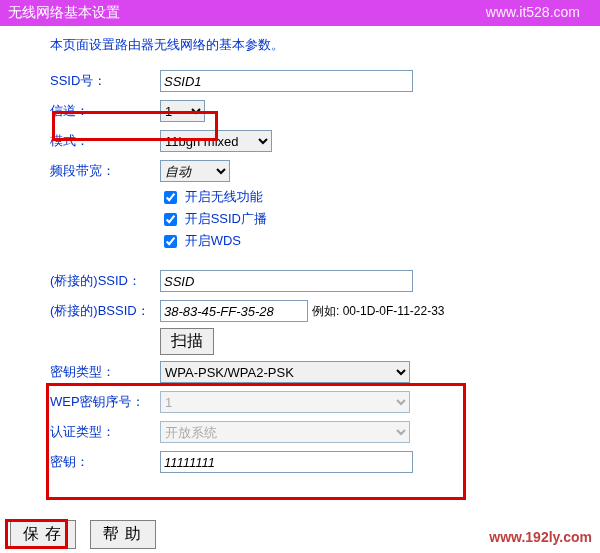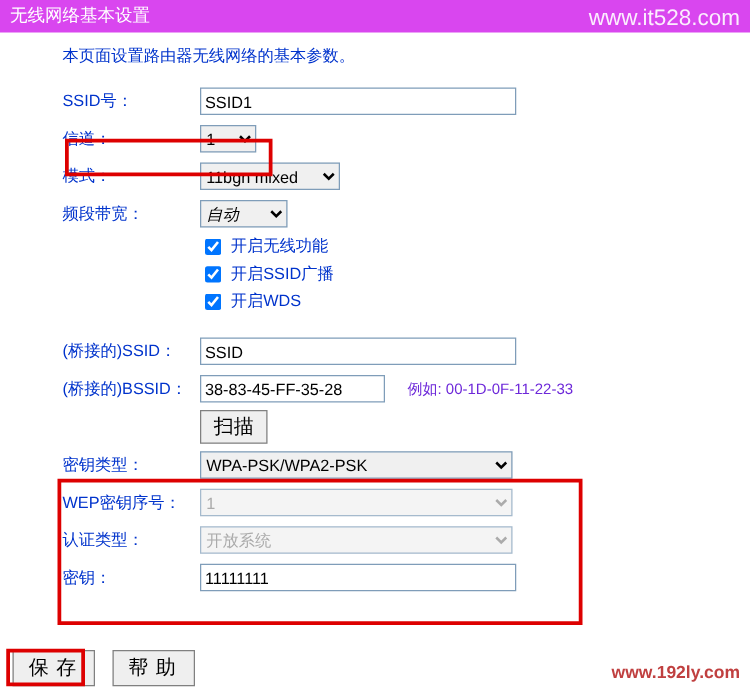--- a/index.html
+++ b/index.html
@@ -15,23 +15,23 @@
   }
   .title-bar {
     background: #d946ef;
     color: #fff;
     padding: 4px 8px;
     font-size: 14px;
   }
   .watermark {
     position: absolute;
     top: 4px;
-    right: 8px;
+    right: 20px;
     color: rgba(255,255,255,0.9);
-    font-size: 18px;
+    font-size: 14px;
     z-index: 10;
   }
   .watermark2 {
     position: absolute;
     bottom: 8px;
     right: 8px;
     color: #c04040;
     font-size: 14px;
     z-index: 10;
     font-weight: bold;
@@ -58,37 +58,38 @@
     display: flex;
     align-items: center;
   }
   input[type="text"] {
     border: 1px solid #7f9db9;
     height: 18px;
     padding: 1px 3px;
     font-family: inherit;
     font-size: 13px;
     background: #fff;
+    font-style: italic;
   }
   input[type="text"].wide { width: 245px; }
   input[type="text"].bssid { width: 140px; }
   select {
     border: 1px solid #7f9db9;
     height: 22px;
     font-family: inherit;
     font-size: 13px;
     background: #f0f0f0;
   }
   select.wide { width: 250px; }
   select.med { width: 112px; }
   select.small { width: 70px; font-style: italic; }
   select.xsmall { width: 45px; }
   .hint {
-    color: #6d28d9;
-    margin-left: 18px;
+    color: #000000;
+    margin-left: 4px;
     font-size: 12px;
   }
   .checkbox-row {
     margin-left: 110px;
     color: #0033cc;
     margin-top: 3px;
     margin-bottom: 3px;
   }
   .checkbox-row input { margin-right: 4px; vertical-align: middle; }
   .btn {

